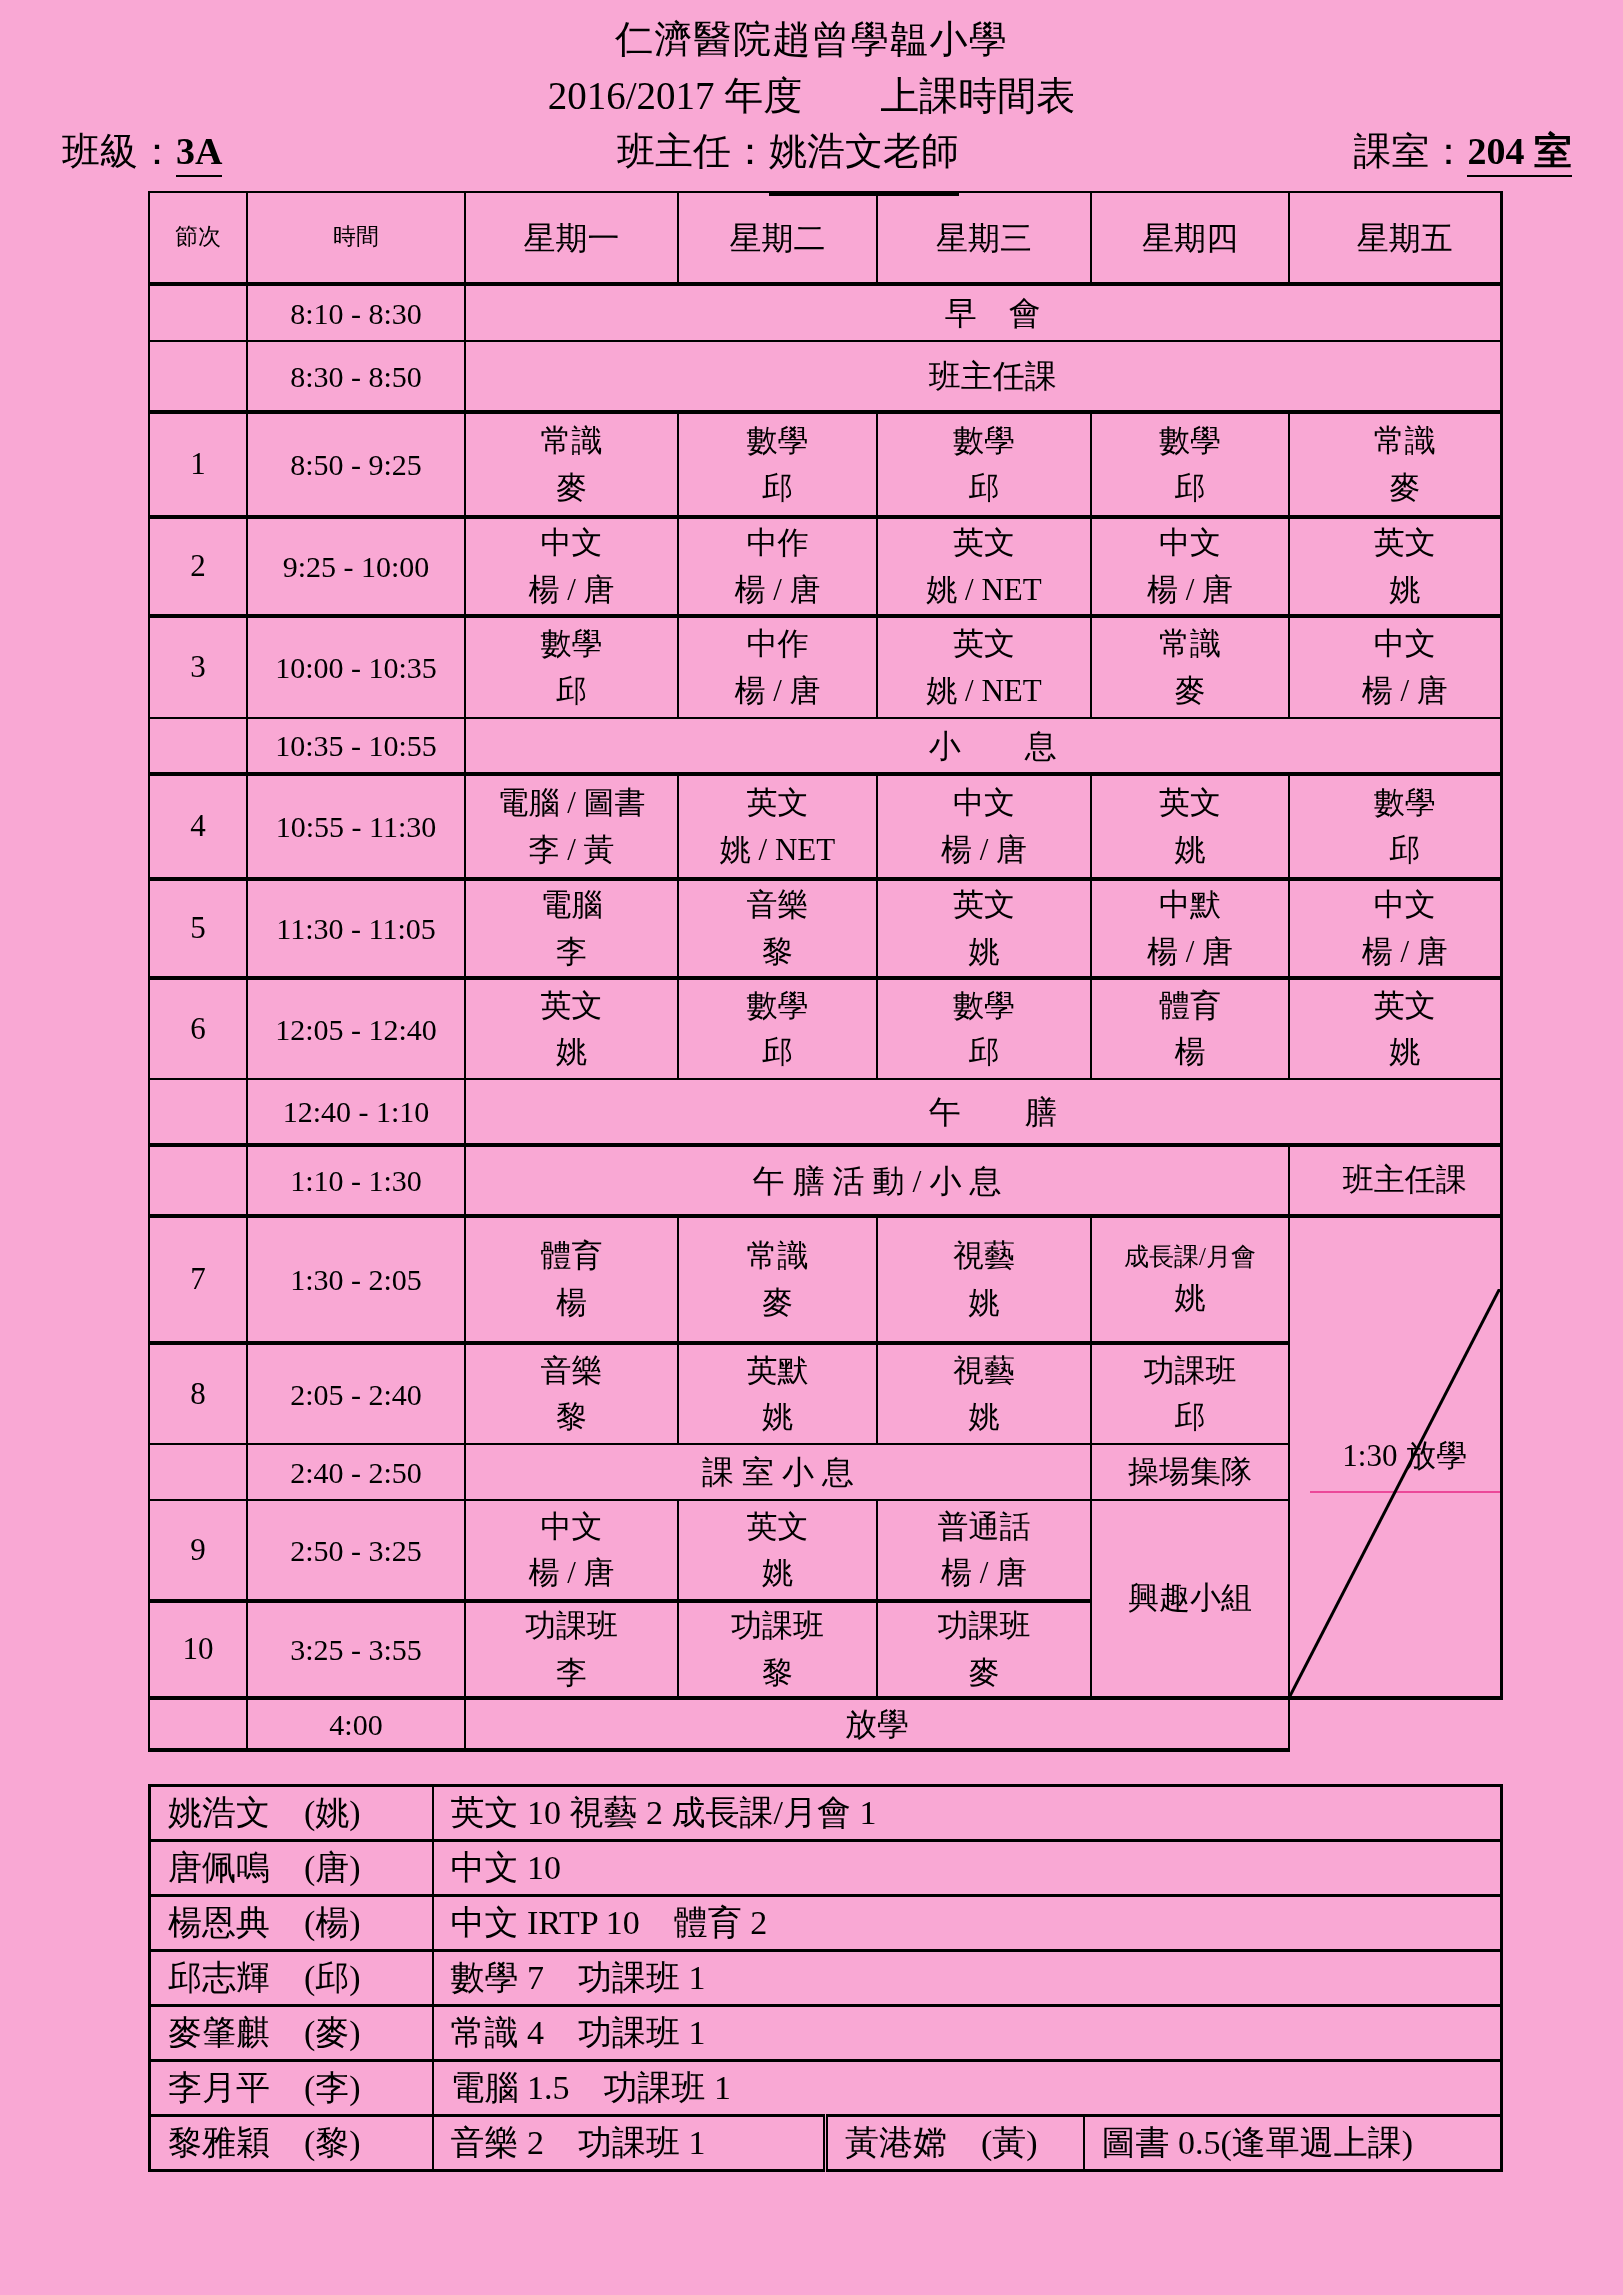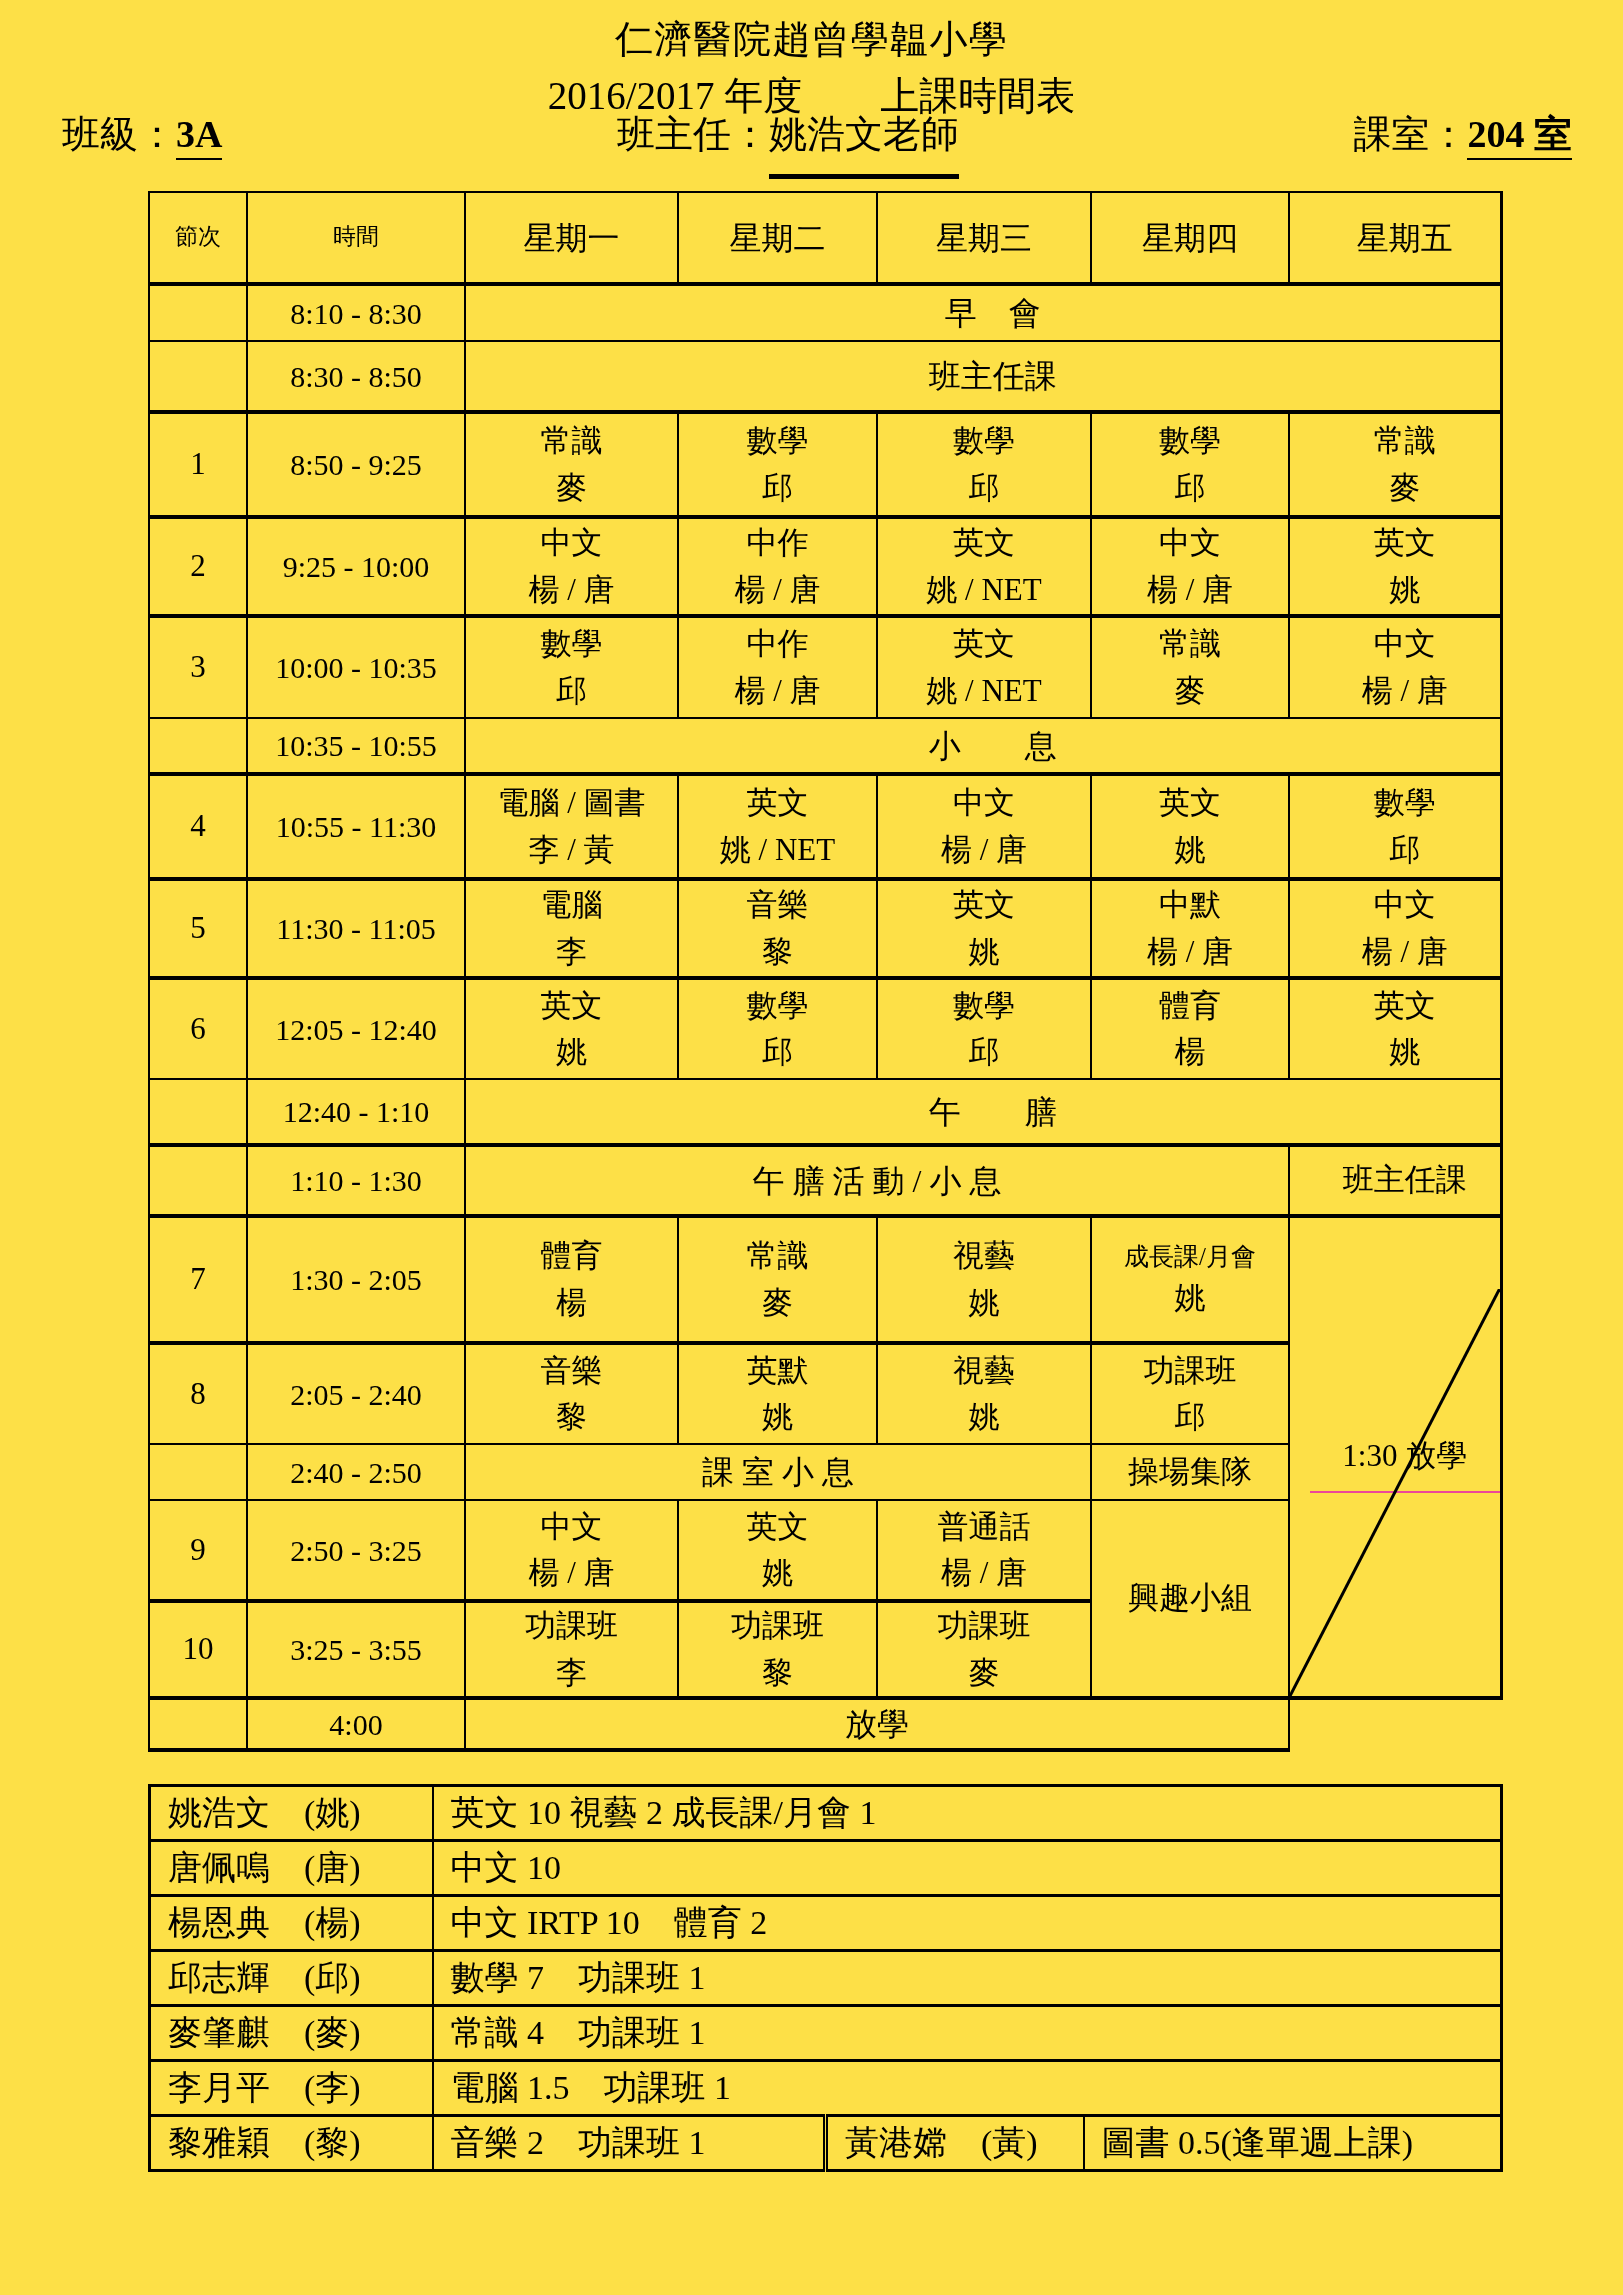--- a/index.html
+++ b/index.html
@@ -1,24 +1,24 @@
 <!DOCTYPE html>
 <html style="font-size:10.5px"><head>
 <meta charset="utf-8">
 <style>
   html,body{margin:0;padding:0;background:#888;}
   .page{
-    position:relative;width:1623px;height:2295px;background:#fde047;color:#000;
+    position:relative;width:1623px;height:2295px;background:#f9a8d4;color:#000;
     font-family:"Liberation Serif","DejaVu Serif",serif;overflow:hidden;
   }
   
   .school-name{ text-align:center;font-size:38px;line-height:1;padding-top:19.6px;letter-spacing:1.3px;}
   .doc-title{ text-align:center;font-size:39px;line-height:1;margin-top:18.3px;}
   .info-line{ display:flex;justify-content:space-between;align-items:baseline;
-              font-size:38px;line-height:1;padding:0 51px 0 62px;}
+              font-size:38px;line-height:1;margin-top:17px;padding:0 51px 0 62px;}
   .uthin{border-bottom:2.6px solid #000;padding-bottom:3.3px;}
   .uthick{border-bottom:5.9px solid #000;padding-bottom:19px;}
   .b{font-weight:bold;}
   
   table{border-collapse:collapse;table-layout:fixed;}
   .tt{position:absolute;left:148px;top:191px;width:1352px;}
   .tt td{border:2px solid #000;text-align:center;vertical-align:middle;padding:0;
          font-size:31px;line-height:1.5;overflow:hidden;}
   .tt td.el{border-left-width:2.6px;}
   .tt td.er{border-right-width:3.9px;padding-left:20px;}

